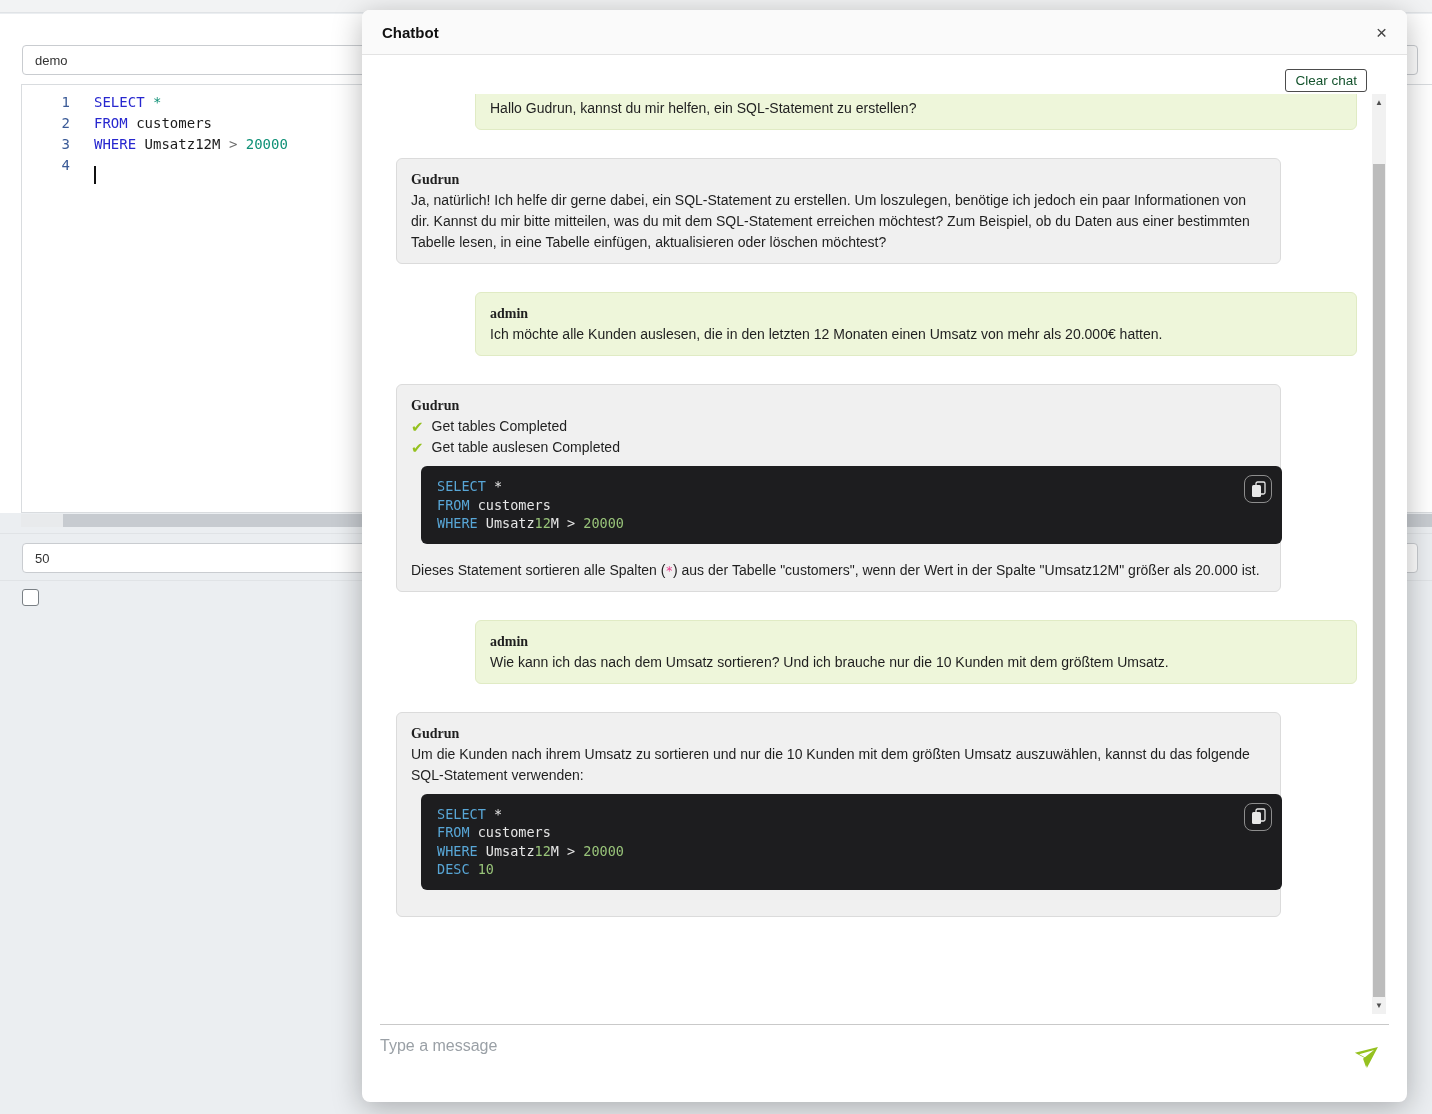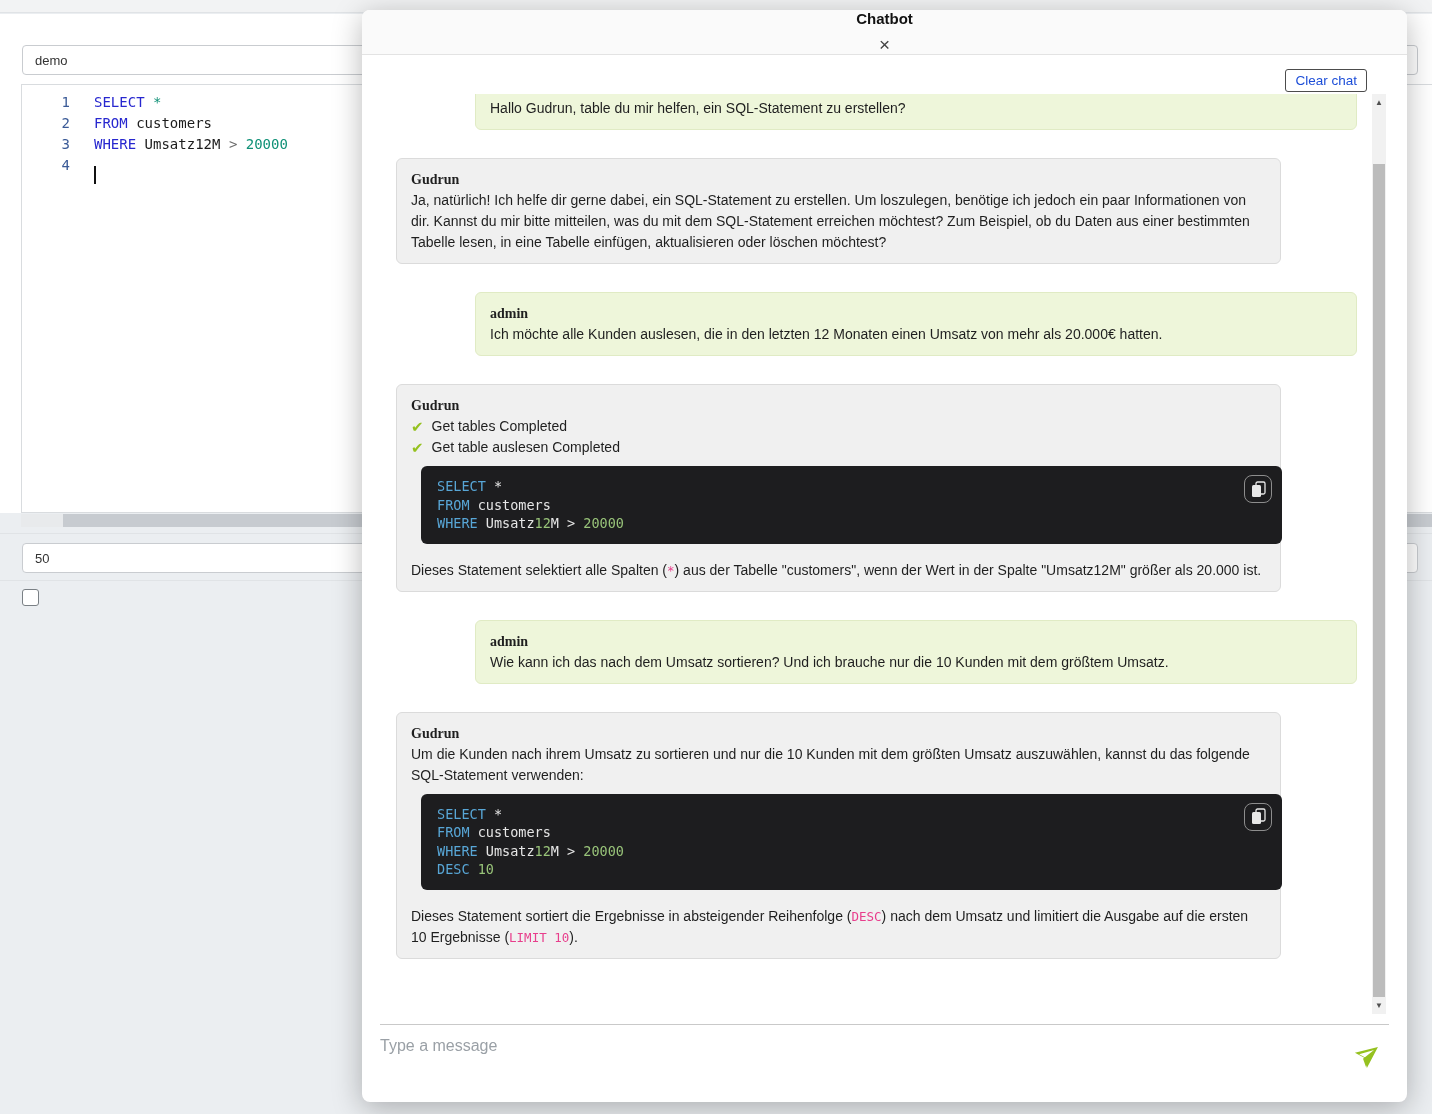--- a/index.html
+++ b/index.html
@@ -31,27 +31,27 @@
   .row-line-b { position:absolute; left:0; top:580px; width:1432px; height:1px; background:#e0e3e6; }
   .limit-input { position:absolute; left:22px; top:543px; width:1396px; height:30px; background:#fff;
     border:1px solid #c9ccd0; border-radius:4px; font-size:13px; color:#333; padding:0 12px; outline:none; }
   .bg-checkbox { position:absolute; left:22px; top:589px; width:17px; height:17px; background:#fff;
     border:1.5px solid #7a8085; border-radius:3px; }
 
   
   .modal { position:absolute; left:362px; top:10px; width:1045px; height:1092px; background:#fff;
     border-radius:8px; box-shadow:0 6px 30px rgba(0,0,0,.28); overflow:hidden; }
   .modal-header { height:45px; background:#fafafa; border-bottom:1px solid #e3e3e3;
-    display:flex; align-items:center; padding:0 20px;flex-direction:column; }
+    display:flex; align-items:center; padding:0 20px; }
   .modal-title { font-weight:bold; font-size:15px; color:#111; flex:1; }
   .modal-close { font-size:19px; color:#444; cursor:pointer; line-height:1; }
   .modal-body { position:relative; padding:14px 18px 0 18px; }
   .clear-row { display:flex; justify-content:flex-end; padding-right:22px; }
   .clear-btn { background:#fff; border:1px solid #4c4c4c; border-radius:3px; padding:3px 9px;
-    font-size:13.5px; color:#1d4ed8; cursor:pointer; }
+    font-size:13.5px; color:#14532d; cursor:pointer; }
 
   .chat-wrap { position:relative; margin-top:2px; height:920px; }
   .chat-clip { position:absolute; left:0; top:0; width:984px; height:920px; overflow:hidden; }
 
   .msg { border-radius:6px; padding:10px 14px; font-size:14px; line-height:21px; color:#1f1f1f;
     margin-bottom:28px; }
   .msg-bot { background:#f0f0f0; border:1px solid #dbdbdb; width:885px; margin-left:16px; }
   .msg-user { background:#eef6da; border:1px solid #e0ebc4; width:882px; margin-left:95px; }
   .msg-clipped { margin-top:-28px; }
   .msg-name { font-weight:bold;font-family:Liberation Serif, serif; }
@@ -134,21 +134,21 @@
 
     <div class="clear-row">
       <button class="clear-btn">Clear chat</button>
     </div>
 
     <div class="chat-wrap">
       <div class="chat-clip">
 
         <div class="msg msg-user msg-clipped">
           <div class="msg-name">admin</div>
-          <div>Hallo Gudrun, table du mir helfen, ein SQL-Statement zu erstellen?</div>
+          <div>Hallo Gudrun, kannst du mir helfen, ein SQL-Statement zu erstellen?</div>
         </div>
 
         <div class="msg msg-bot">
           <div class="msg-name">Gudrun</div>
           <div>Ja, natürlich! Ich helfe dir gerne dabei, ein SQL-Statement zu erstellen. Um loszulegen, benötige ich jedoch ein paar Informationen von dir. Kannst du mir bitte mitteilen, was du mit dem SQL-Statement erreichen möchtest? Zum Beispiel, ob du Daten aus einer bestimmten Tabelle lesen, in eine Tabelle einfügen, aktualisieren oder löschen möchtest?</div>
         </div>
 
         <div class="msg msg-user">
           <div class="msg-name">admin</div>
           <div>Ich möchte alle Kunden auslesen, die in den letzten 12 Monaten einen Umsatz von mehr als 20.000€ hatten.</div>
@@ -168,21 +168,21 @@
             <div class="code-line"><span class="tok-kw">SELECT</span><span class="tok-pl"> *</span></div>
             <div class="code-line"><span class="tok-kw">FROM</span><span class="tok-pl"> customers</span></div>
             <div class="code-line"><span class="tok-kw">WHERE</span><span class="tok-pl"> Umsatz</span><span class="tok-num">12</span><span class="tok-pl">M &gt; </span><span class="tok-num">20000</span></div>
             <button class="copy-btn">
               <svg width="15" height="17" viewBox="0 0 15 17">
                 <rect x="5" y="1" width="9" height="12" rx="1.5" fill="none" stroke="#e8e8e8" stroke-width="1.3"></rect>
                 <rect x="1" y="4" width="9" height="12" rx="1.5" fill="#e8e8e8"></rect>
               </svg>
             </button>
           </div>
-          <div><span>Dieses Statement selektiert alle Spalten (</span><span class="inline-code">*</span><span>) aus der Tabelle "customers", wenn der Wert in der Spalte "Umsatz12M" größer als 20.000 ist.</span></div>
+          <div><span>Dieses Statement sortieren alle Spalten (</span><span class="inline-code">*</span><span>) aus der Tabelle "customers", wenn der Wert in der Spalte "Umsatz12M" größer als 20.000 ist.</span></div>
         </div>
 
         <div class="msg msg-user">
           <div class="msg-name">admin</div>
           <div>Wie kann ich das nach dem Umsatz sortieren? Und ich brauche nur die 10 Kunden mit dem größtem Umsatz.</div>
         </div>
 
         <div class="msg msg-bot">
           <div class="msg-name">Gudrun</div>
           <div>Um die Kunden nach ihrem Umsatz zu sortieren und nur die 10 Kunden mit dem größten Umsatz auszuwählen, kannst du das folgende SQL-Statement verwenden:</div>
@@ -191,21 +191,20 @@
             <div class="code-line"><span class="tok-kw">FROM</span><span class="tok-pl"> customers</span></div>
             <div class="code-line"><span class="tok-kw">WHERE</span><span class="tok-pl"> Umsatz</span><span class="tok-num">12</span><span class="tok-pl">M &gt; </span><span class="tok-num">20000</span></div>
             <div class="code-line"><span class="tok-kw">DESC</span><span class="tok-pl"> </span><span class="tok-num">10</span></div>
             <button class="copy-btn">
               <svg width="15" height="17" viewBox="0 0 15 17">
                 <rect x="5" y="1" width="9" height="12" rx="1.5" fill="none" stroke="#e8e8e8" stroke-width="1.3"></rect>
                 <rect x="1" y="4" width="9" height="12" rx="1.5" fill="#e8e8e8"></rect>
               </svg>
             </button>
           </div>
-          <div><span>Dieses Statement sortiert die Ergebnisse in absteigender Reihenfolge (</span><span class="inline-code">DESC</span><span>) nach dem Umsatz und limitiert die Ausgabe auf die ersten 10 Ergebnisse (</span><span class="inline-code">LIMIT 10</span><span>).</span></div>
         </div>
 
       </div>
 
       <div class="vscroll">
         <div class="vs-arrow vs-up">▲</div>
         <div class="vs-thumb"></div>
         <div class="vs-arrow vs-down">▼</div>
       </div>
     </div>

